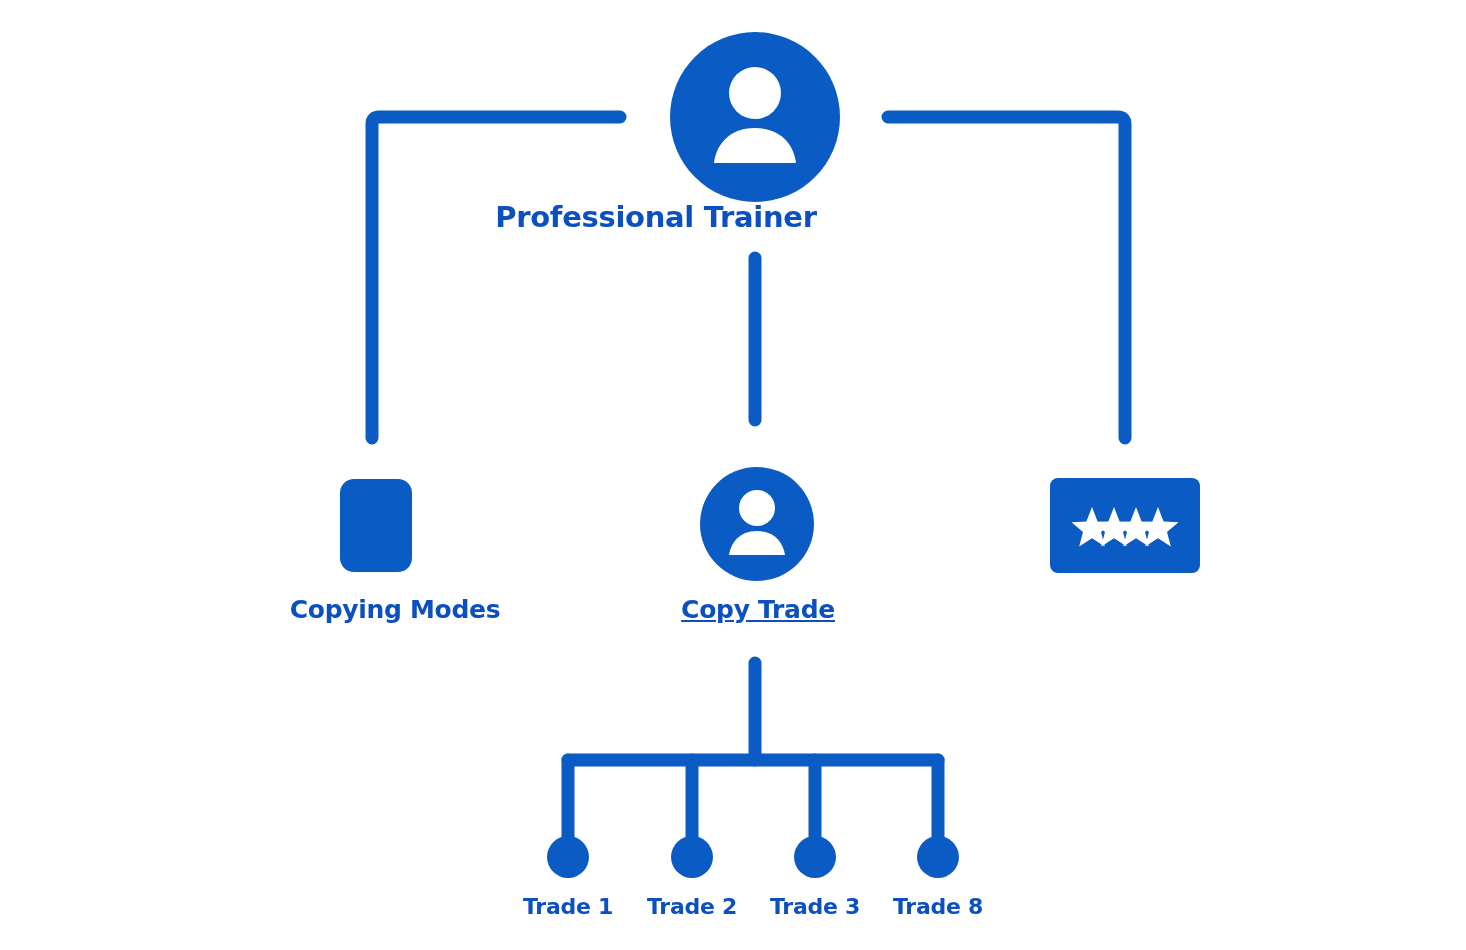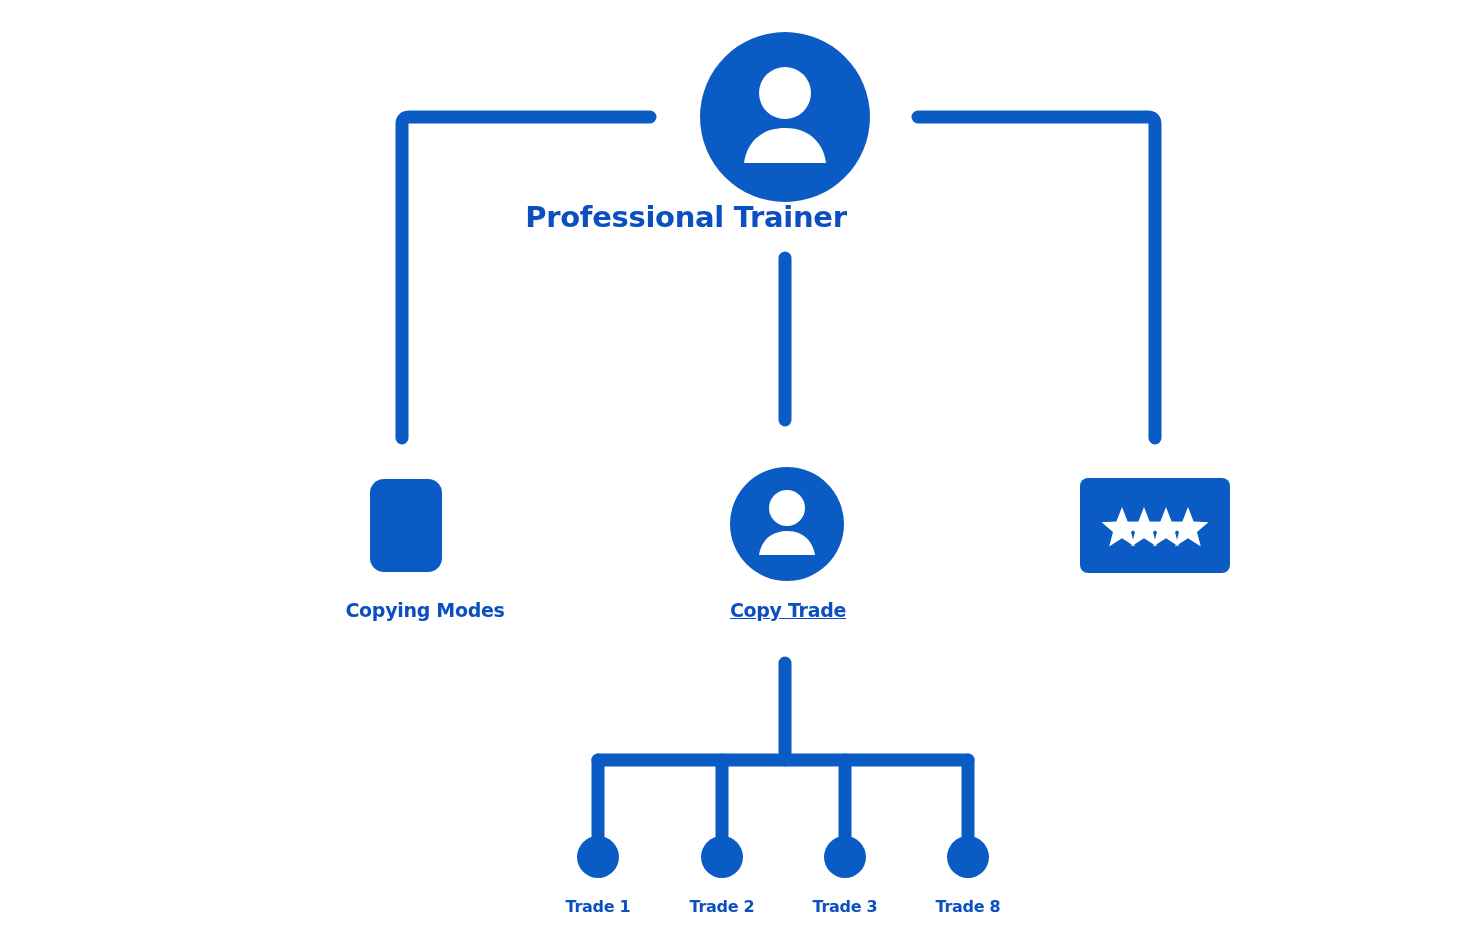--- a/index.html
+++ b/index.html
@@ -9,21 +9,20 @@
   }
   body {
     font-family: "DejaVu Sans", "Liberation Sans", sans-serif;
   }
   #diagram-root {
     position: relative;
     width: 1312px;
     height: 950px;
     background: #ffffff;
     overflow: hidden;
-    margin-left: 30px;
   }
   #diagram-svg {
     position: absolute;
     left: 0;
     top: 0;
     width: 1466px;
     height: 950px;
   }
   .node-label {
     position: absolute;
@@ -36,30 +35,30 @@
   }
   .label-root {
     font-size: 29px;
     line-height: 34px;
     left: 0;
     right: 0;
     text-align: center;
     top: 200px;
   }
   .label-tier2 {
-    font-size: 19px;
+    font-size: 25px;
     line-height: 30px;
     top: 595px;
     text-align: center;
   }
   .label-l2-0 { left: 248px; width: 294px; }
   .label-l2-1 { left: 638px; width: 240px; text-decoration: underline; }
   .label-l2-2 { left: 995px; width: 274px; }
   .label-leaf {
-    font-size: 16px;
+    font-size: 22px;
     line-height: 26px;
     top: 894px;
     text-align: center;
   }
   .label-leaf-0 { left: 498px; width: 140px; }
   .label-leaf-1 { left: 622px; width: 140px; }
   .label-leaf-2 { left: 745px; width: 140px; }
   .label-leaf-3 { left: 868px; width: 140px; }
 </style>
 </head>

